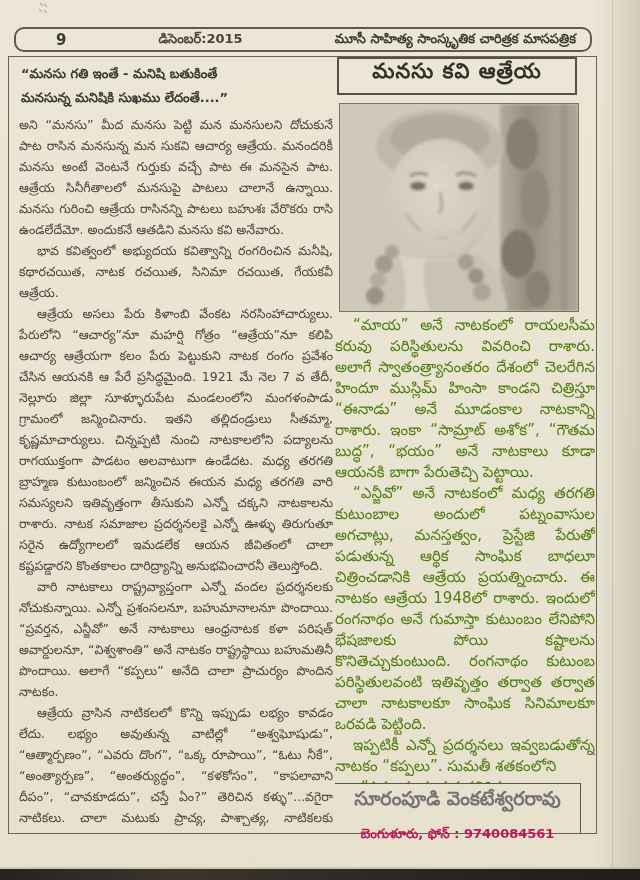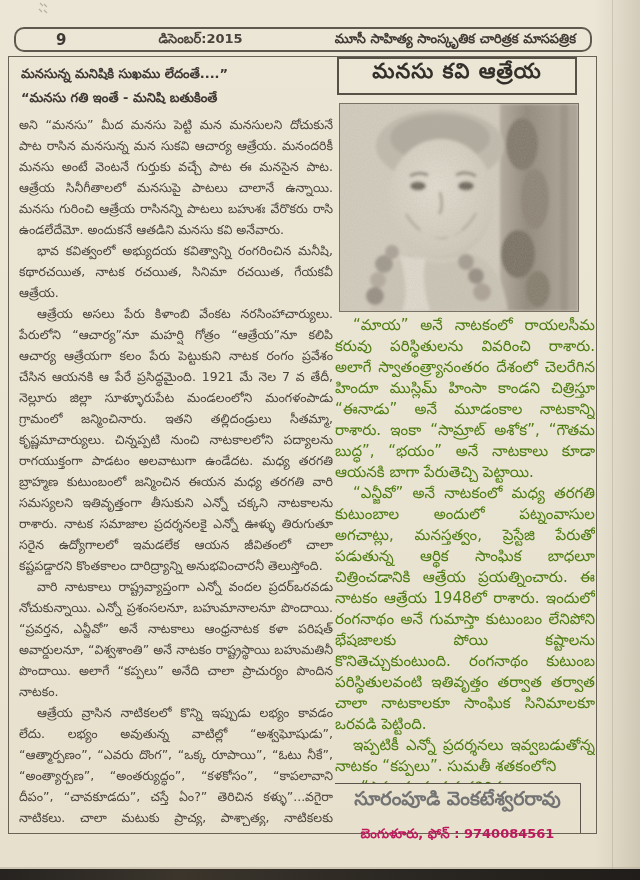--- a/index.html
+++ b/index.html
@@ -83,29 +83,29 @@
 
 <div class="header-box">
   <span class="hdr-page">9</span>
   <span class="hdr-date">డిసెంబర్:2015</span>
   <span class="hdr-mag">మూసీ సాహిత్య సాంస్కృతిక చారిత్రక మాసపత్రిక</span>
 </div>
 
 <div class="content-box">
 
   <div class="quote">
+    <div>“మనసు గతి ఇంతే - మనిషి బతుకింతే</div>
     <div>మనసున్న మనిషికి సుఖము లేదంతే....”</div>
-    <div>“మనసు గతి ఇంతే - మనిషి బతుకింతే</div>
   </div>
 
   <div class="left-col">
     <p class="no-indent">అని “మనసు” మీద మనసు పెట్టి మన మనసులని దోచుకునే పాట రాసిన మనసున్న మన సుకవి ఆచార్య ఆత్రేయ. మనందరికీ మనసు అంటే వెంటనే గుర్తుకు వచ్చే పాట ఈ మనసైన పాట. ఆత్రేయ సినీగీతాలలో మనసుపై పాటలు చాలానే ఉన్నాయి. మనసు గురించి ఆత్రేయ రాసినన్ని పాటలు బహుశః వేరొకరు రాసి ఉండలేదేమో. అందుకనే ఆతడిని మనసు కవి అనేవారు.</p>
     <p>భావ కవిత్వంలో అభ్యుదయ కవిత్వాన్ని రంగరించిన మనీషి, కథారచయిత, నాటక రచయిత, సినిమా రచయిత, గేయకవీ ఆత్రేయ.</p>
     <p>ఆత్రేయ అసలు పేరు కిళాంబి వేంకట నరసింహాచార్యులు. పేరులోని “ఆచార్య”నూ మహర్షి గోత్రం “ఆత్రేయ”నూ కలిపి ఆచార్య ఆత్రేయగా కలం పేరు పెట్టుకుని నాటక రంగం ప్రవేశం చేసిన ఆయనకి ఆ పేరే ప్రసిద్ధమైంది. 1921 మే నెల 7 వ తేదీ, నెల్లూరు జిల్లా సూళ్ళూరుపేట మండలంలోని మంగళంపాడు గ్రామంలో జన్మించినారు. ఇతని తల్లిదండ్రులు సీతమ్మా, కృష్ణమాచార్యులు. చిన్నప్పటి నుంచి నాటకాలలోని పద్యాలను రాగయుక్తంగా పాడటం అలవాటుగా ఉండేదట. మధ్య తరగతి బ్రాహ్మణ కుటుంబంలో జన్మించిన ఈయన మధ్య తరగతి వారి సమస్యలని ఇతివృత్తంగా తీసుకుని ఎన్నో చక్కని నాటకాలను రాశారు. నాటక సమాజాల ప్రదర్శనలకై ఎన్నో ఊళ్ళు తిరుగుతూ సరైన ఉద్యోగాలలో ఇమడలేక ఆయన జీవితంలో చాలా కష్టపడ్డారని కొంతకాలం దారిద్ర్యాన్ని అనుభవించారనీ తెలుస్తోంది.</p>
-    <p>వారి నాటకాలు రాష్ట్రవ్యాప్తంగా ఎన్నో వందల ప్రదర్ఒరవడు నోచుకున్నాయి. ఎన్నో ప్రశంసలనూ, బహుమానాలనూ పొందాయి. “ప్రవర్తన, ఎన్జీవో” అనే నాటకాలు ఆంధ్రనాటక కళా పరిషత్ అవార్డులనూ, “విశ్వశాంతి” అనే నాటకం రాష్ట్రస్థాయి బహుమతినీ పొందాయి. అలాగే “కప్పలు” అనేది చాలా ప్రాచుర్యం పొందిన నాటకం.</p>
+    <p>వారి నాటకాలు రాష్ట్రవ్యాప్తంగా ఎన్నో వందల ప్రదర్శనలకు నోచుకున్నాయి. ఎన్నో ప్రశంసలనూ, బహుమానాలనూ పొందాయి. “ప్రవర్తన, ఎన్జీవో” అనే నాటకాలు ఆంధ్రనాటక కళా పరిషత్ అవార్డులనూ, “విశ్వశాంతి” అనే నాటకం రాష్ట్రస్థాయి బహుమతినీ పొందాయి. అలాగే “కప్పలు” అనేది చాలా ప్రాచుర్యం పొందిన నాటకం.</p>
     <p>ఆత్రేయ వ్రాసిన నాటికలలో కొన్ని ఇప్పుడు లభ్యం కావడం లేదు. లభ్యం అవుతున్న వాటిల్లో “అశ్వఘోషుడు”, “ఆత్మార్పణం”, “ఎవరు దొంగ”, “ఒక్క రూపాయి”, “ఓటు నీకే”, “అంత్యార్పణ”, “అంతర్యుద్ధం”, “కళకోసం”, “కాపలావాని దీపం”, “చావకూడదు”, చస్తే ఏం?” తెరిచిన కళ్ళు”...వగైరా నాటికలు. చాలా మటుకు ప్రాచ్య, పాశ్చాత్య, నాటికలకు అనుసరణలుగా కుటుంబ సమస్యలను చూపేవిగా ప్రబోధాత్మకంగా వున్నాయని పండితుల విశ్లేషణ. అయితే వీటిల్లో ఆయన పాత్రల కల్పన, పాత్రల సంభాషణల ద్వారా జీవిత సత్యాలను తెల్పడం వగైరాలలో కొన్ని అపూర్వ ప్రయోగాలు చేసారని కూడా వారంటారు.</p>
 
   </div>
 
   <div class="title-box">
     <span>మనసు కవి ఆత్రేయ</span>
   </div>
 
   <div class="photo-frame">
     <svg width="238" height="207" viewBox="0 0 238 207">

